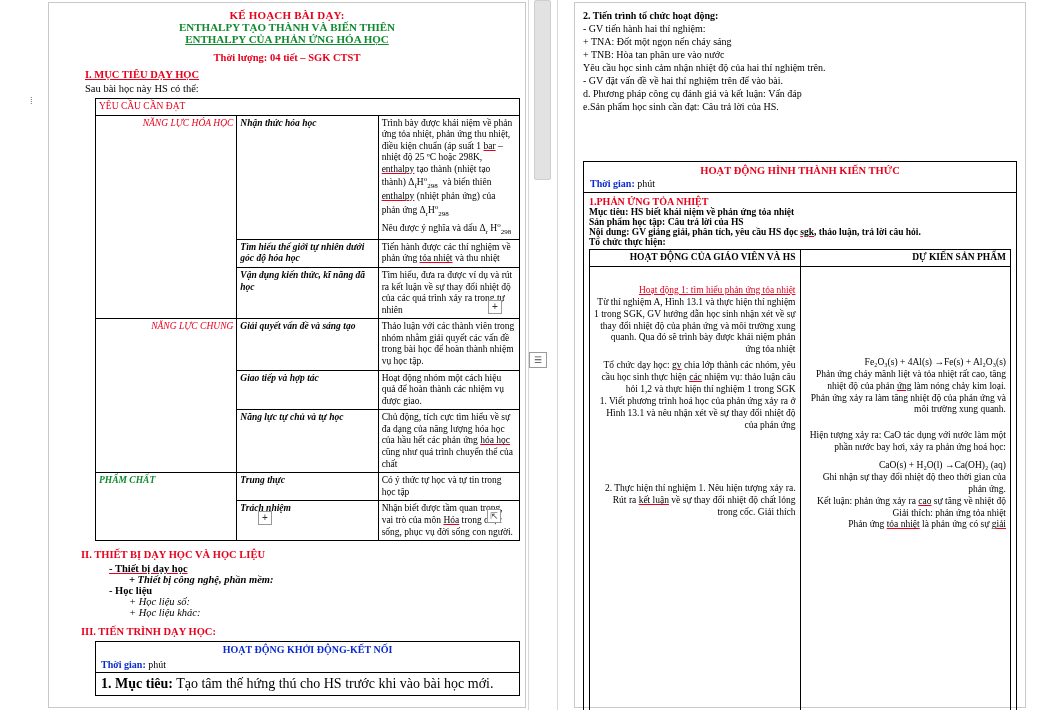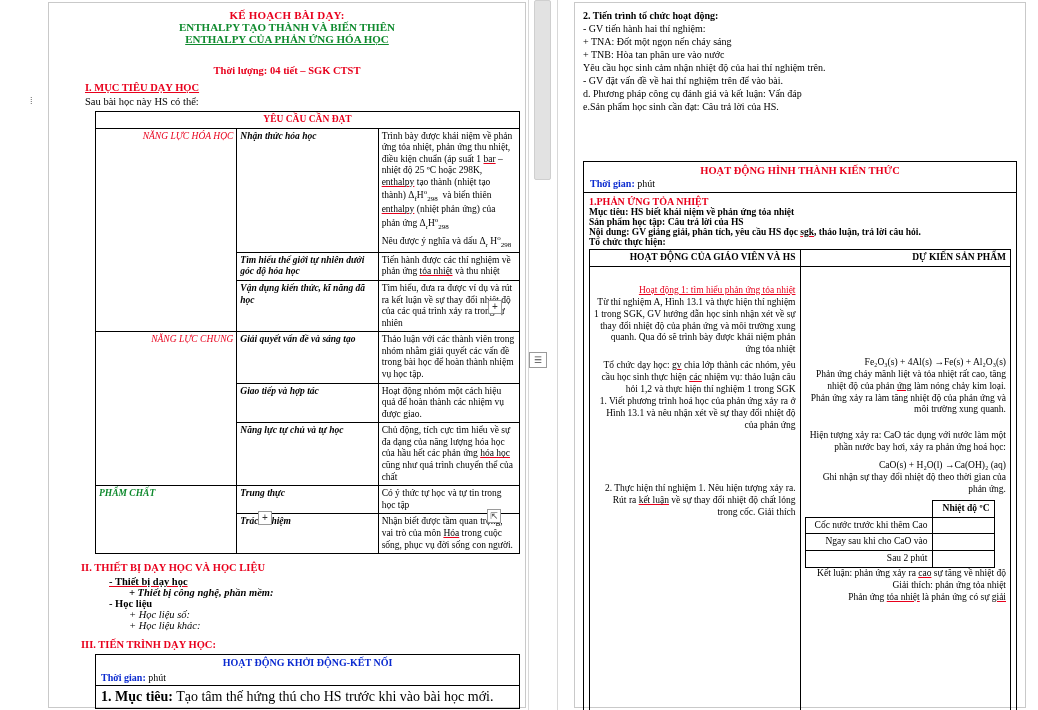--- a/index.html
+++ b/index.html
@@ -63,42 +63,42 @@
   .red { color: #e8001c; }
   .b { font-weight: bold; }
   .i { font-style: italic; }
   .uw { text-decoration: underline; text-decoration-color:#e8001c; text-decoration-style: solid; }
 
   
   .title-line { text-align:center; font-weight:bold; font-size:11px; }
   .title-kh { color:#e8001c; letter-spacing:.2px; }
   .title-green { color:#0f8a2e; }
   .title-green-u { color:#0f8a2e; text-decoration: underline; }
-  .dur { text-align:center; font-weight:bold; color:#e8001c; font-size:10.5px; margin-top:20px;}
+  .dur { text-align:center; font-weight:bold; color:#e8001c; font-size:10.5px; margin-top:7px;}
 
   .sec-h { color:#e8001c; font-weight:bold; font-size:10.5px; margin:6px 0 3px 28px; text-decoration: underline;}
   .sec-h2 { color:#e8001c; font-weight:bold; font-size:10.5px; margin:8px 0 3px 24px;}
   .plain { font-size:10.5px; margin-left:28px; }
 
   
   table.main {
     border-collapse: collapse;
     width: 425px;
     margin: 4px 0 0 38px;
     table-layout: fixed;
   }
   table.main td, table.main th {
     border: 1px solid #000;
     padding: 2px 3px;
     vertical-align: top;
     font-size: 9.5px;
     line-height: 1.22;
   }
   .hdr-yccd {
-    text-align:center; font-weight:bold; color:#e8001c; font-size:10px;
+    font-weight:normal; color:#e8001c; font-size:10px;
   }
   .cell-nl { color:#e8001c; font-style: italic; font-weight:normal; text-align:right; font-size:10px;}
   .cell-sub { font-style: italic; font-weight:bold; font-size:9.5px; }
   .cell-pc { color:#0f8a2e; font-weight:bold; font-style:italic; font-size:9.5px;}
 
   
   .plus-box {
     position:absolute;
     width:14px; height:14px;
     border:1px solid #9a9a9a;
@@ -312,40 +312,20 @@
               <div style="height:88px"></div>
               <div>Fe₂O₃(s) + 4Al(s) →Fe(s) + Al₂O₃(s)</div>
               <div>Phản ứng cháy mãnh liệt và tỏa nhiệt rất cao, tăng nhiệt độ của phản <span class="uw">ứng</span> làm nóng chảy kim loại.</div>
               <div>Phản ứng xảy ra làm tăng nhiệt độ của phản ứng và môi trường xung quanh.</div>
               <div style="height:14px"></div>
               <div>Hiện tượng xảy ra: CaO tác dụng với nước làm một phần nước bay hơi, xảy ra phản ứng hoá học:</div>
               <div style="height:6px"></div>
               <div>CaO(s) + H₂O(l) →Ca(OH)₂ (aq)</div>
               <div>Ghi nhận sự thay đổi nhiệt độ theo thời gian của phản ứng.</div>
 
-              <table class="small-tbl">
-                <tbody>
-                      <tr>
-                  <td style="border:none"></td>
-                  <td width="62" class="b">Nhiệt độ ºC</td>
-                </tr>
-                <tr>
-                  <td>Cốc nước trước khi thêm Cao</td>
-                  <td></td>
-                </tr>
-                <tr>
-                  <td>Ngay sau khi cho CaO vào</td>
-                  <td></td>
-                </tr>
-                <tr>
-                  <td>Sau 2 phút</td>
-                  <td></td>
-                </tr>
-              </tbody>
-                  </table>
 
               <div>Kết luận: phản ứng xảy ra <span class="uw">cao</span> sự tăng về nhiệt độ</div>
               <div>Giải thích: phản ứng tỏa nhiệt</div>
               <div>Phản ứng <span class="uw">tỏa nhiệt</span> là phản ứng có sự <span class="uw">giải</span></div>
             </td>
           </tr>
         </tbody>
           </table>
       </div>
 

